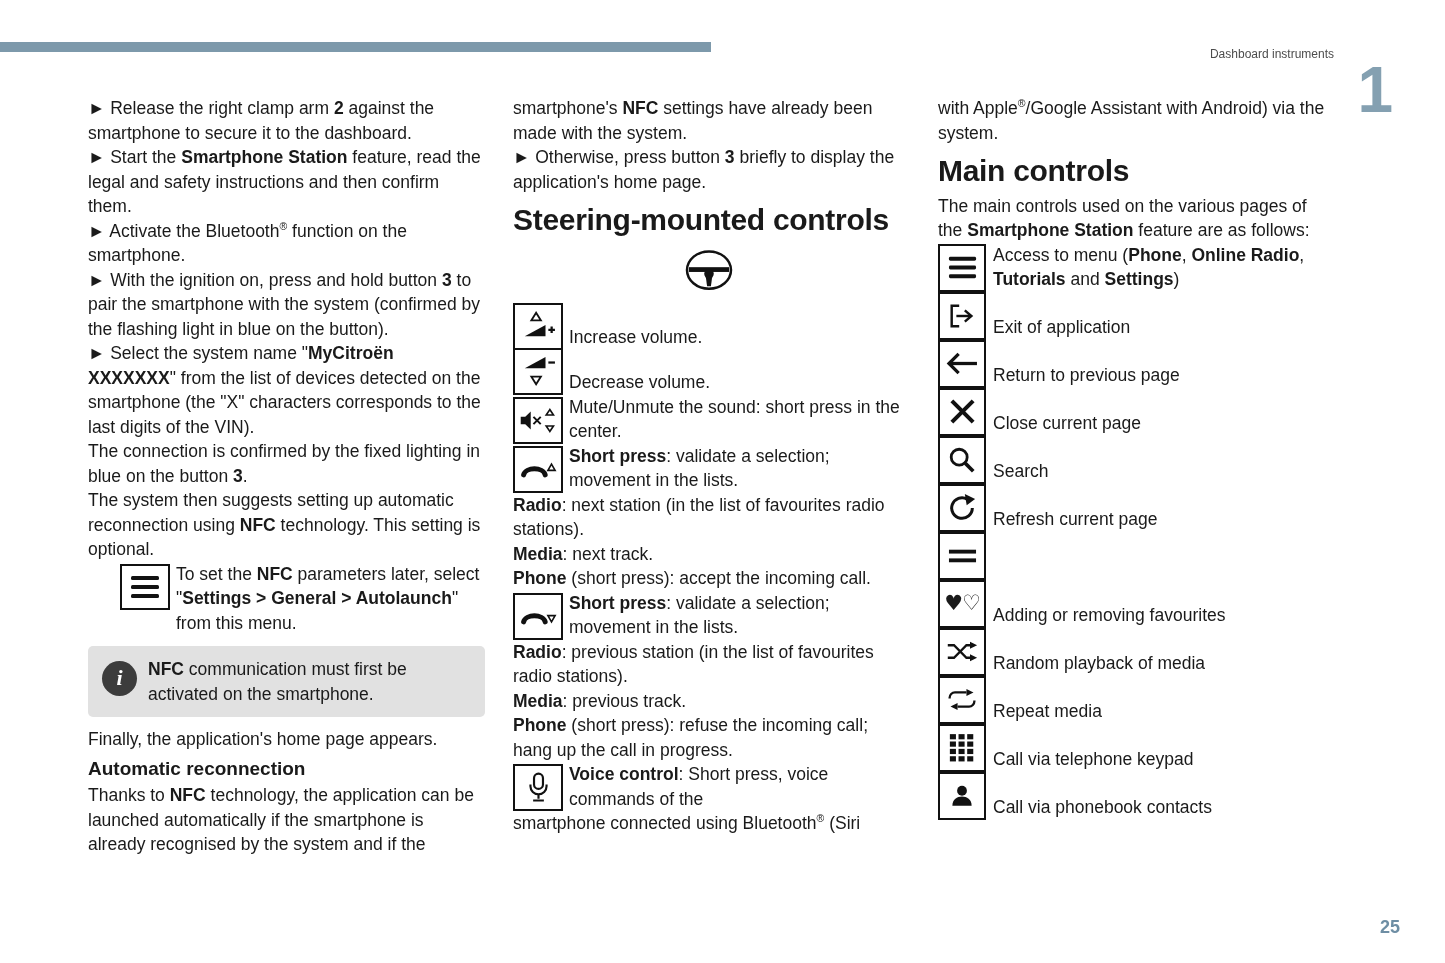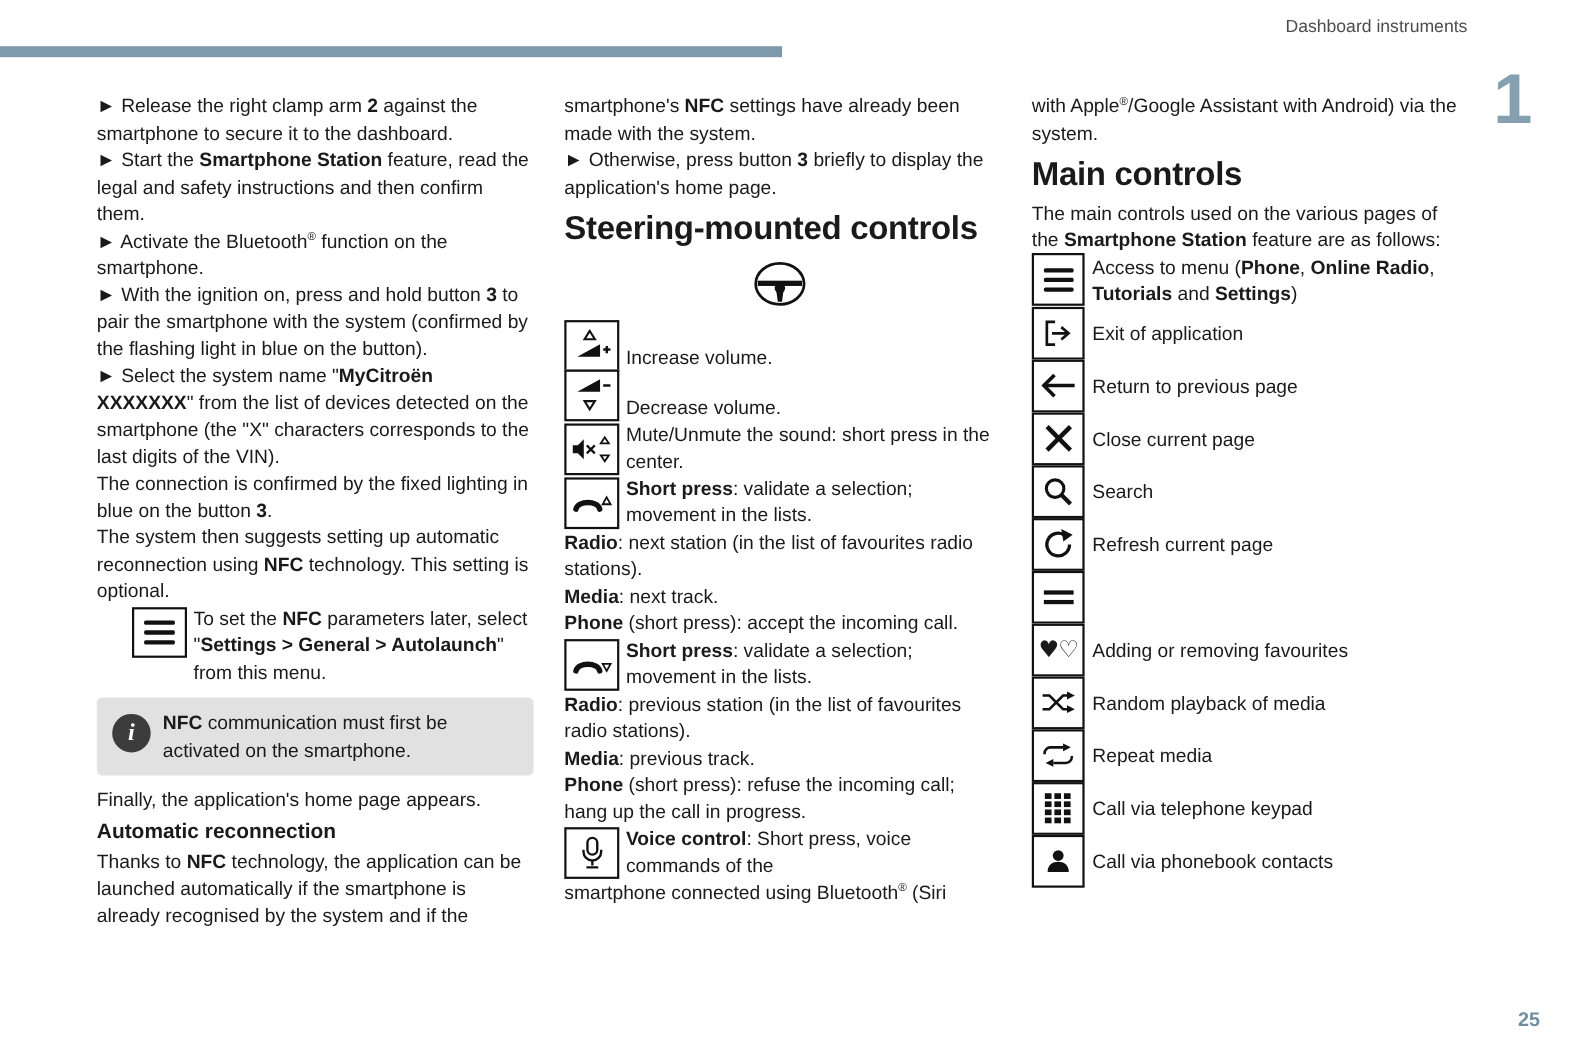--- a/index.html
+++ b/index.html
@@ -7,25 +7,25 @@
   body {
     width:1445px; height:963px; position:relative; overflow:hidden;
     font-family:"Liberation Sans", sans-serif; color:#1a1a1a;
     font-size:17.5px; line-height:24.5px;
   }
   b { font-weight:bold; }
   sup { font-size:60%; line-height:0; }
   p { margin:0; }
 
   .topbar { position:absolute; left:0; top:42px; width:711px; height:10px; background:#7d99ab; }
-  .header-title { position:absolute; top:13px; right:111px; font-size:16px; color:#4c4c4c; }
+  .header-title { position:absolute; top:42px; right:111px; font-size:12px; color:#4c4c4c; }
   .chapter-num { position:absolute; top:58px; right:52px; font-size:64px; font-weight:bold; color:#84a0b1; line-height:1; }
   .page-num { position:absolute; bottom:24px; right:45px; font-size:18px; font-weight:bold; color:#6e8ea4; }
 
-  .col { position:absolute; top:84px; }
+  .col { position:absolute; top:96px; }
   #col1 { left:88px; width:397px; }
   #col2 { left:513px; width:392px; }
   #col3 { left:938px; width:396px; }
 
   h2.section { font-size:30px; font-weight:bold; line-height:1.25; margin:7px 0 4px; letter-spacing:-0.3px; }
   h3.sub { font-size:19px; font-weight:bold; margin:5px 0 2px; }
 
   .ibox {
     border:2px solid #111; background:#fff; display:flex;
     align-items:center; justify-content:center; flex:0 0 auto;
@@ -47,21 +47,21 @@
   }
 
   
   .steering { width:100%; display:flex; justify-content:center; margin:10px 0 12px; }
   .c2row { display:flex; align-items:flex-end; }
   .c2row .ibox { width:50px; height:47px; margin-top:-2px; }
   .c2row:first-of-type .ibox { margin-top:0; }
   .c2row .rowtext { flex:1 1 auto; padding-left:6px; }
 
   
-  .c3row { display:flex; align-items:center; min-height:48px; }
+  .c3row { display:flex; align-items:flex-end; min-height:48px; }
   .c3row .ibox { width:48px; height:48px; margin-right:7px; margin-top:-2px; }
   .c3row .rowtext { flex:1 1 auto; }
   .c3row.abc-row { min-height:34px; }
   .abc { width:48px; margin-right:7px; font-weight:bold; font-size:19px; letter-spacing:2px; flex:0 0 auto; }
   .hearts { font-family:"DejaVu Sans", sans-serif; font-size:21px; letter-spacing:-1px; }
 </style>
 </head>
 <body>
 
 <div class="topbar"></div>

